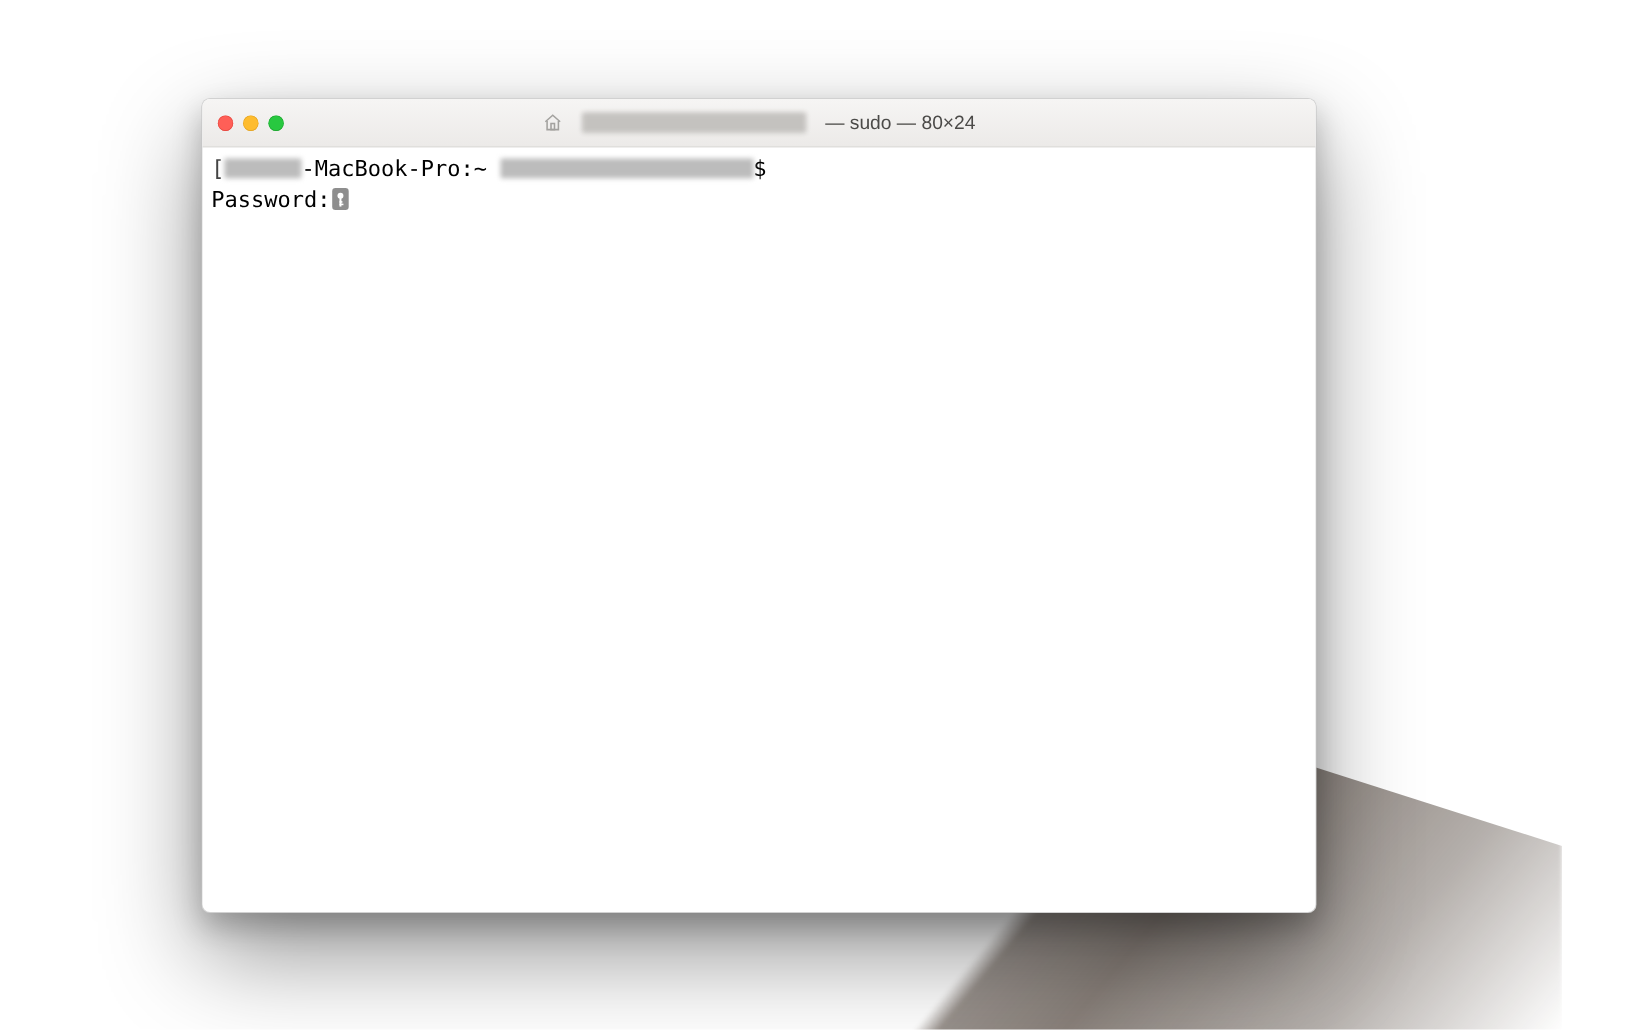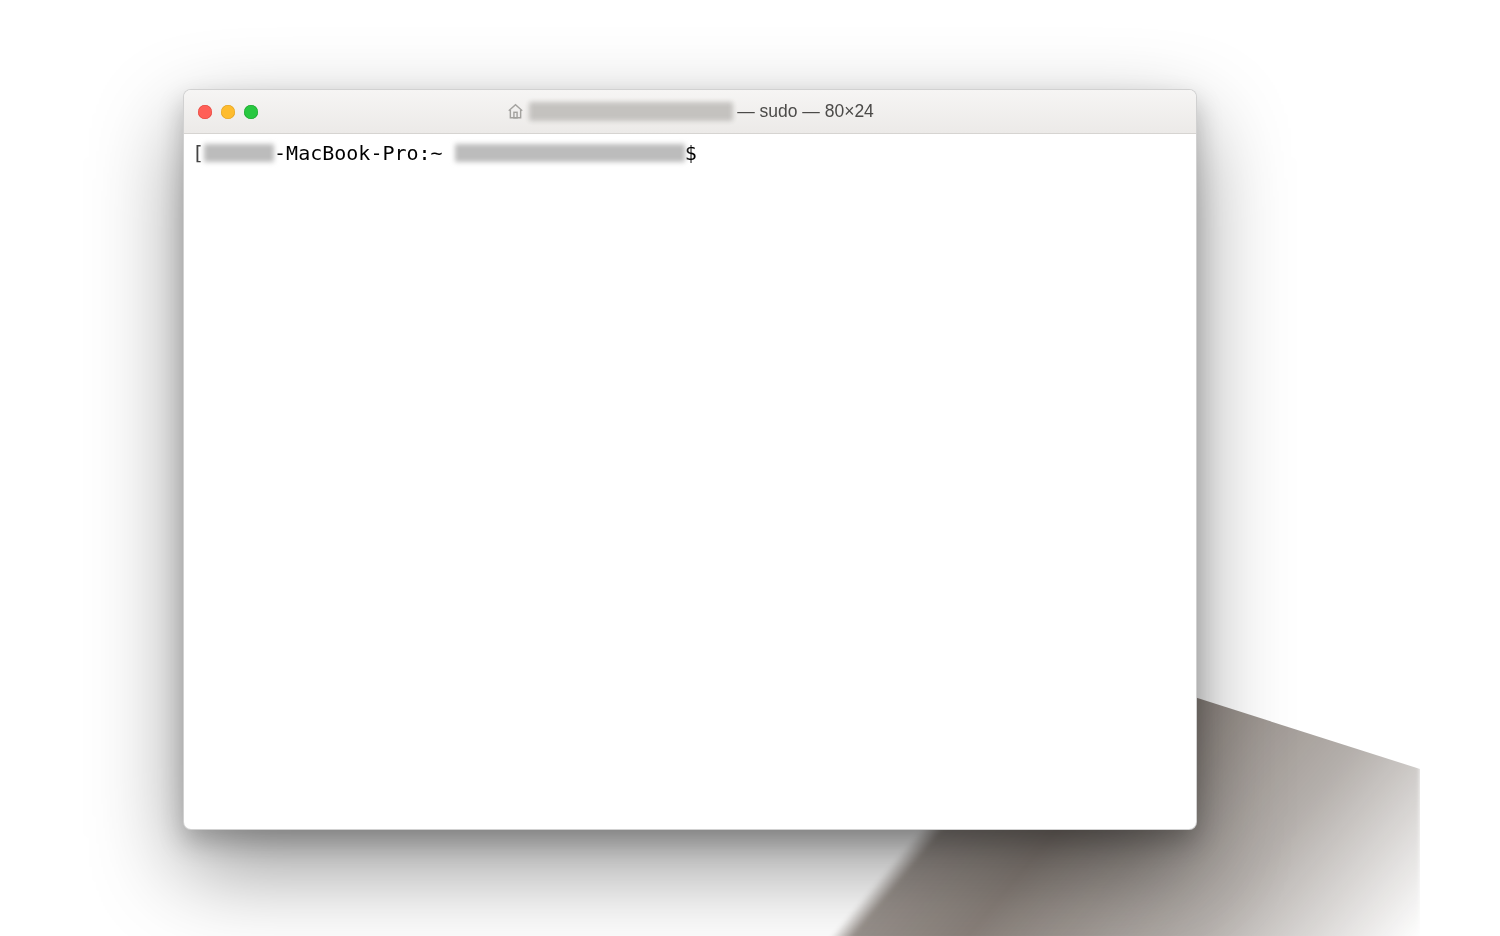--- a/index.html
+++ b/index.html
@@ -58,21 +58,21 @@
       padding:0 14px; position:relative; flex-shrink:0;
     }
     .traffic { display:flex; gap:9px; position:relative; z-index:2; }
     .tl { width:14px; height:14px; border-radius:50%; }
     .tl-close { background:#ff5f57; box-shadow: inset 0 0 0 .5px #e1443b; }
     .tl-min   { background:#febc2e; box-shadow: inset 0 0 0 .5px #dfa023; }
     .tl-max   { background:#28c840; box-shadow: inset 0 0 0 .5px #1ba12c; }
     .title {
       position:absolute; left:0; right:0; top:0; bottom:0;
       display:flex; align-items:center; justify-content:center;
-      gap:4px; color:#4b4a48; font-size:17.5px; font-weight:400;
+      gap:17px; color:#4b4a48; font-size:17.5px; font-weight:400;
       pointer-events:none;
     }
     .home-ic { width:19px; height:19px; opacity:.65; }
     .blur-title { width:204px; height:19px; background:#c2c0bd; border-radius:2px;
       filter: blur(2.5px); opacity:.95; }
 
     .content {
       flex:1; padding:5px 8px;
       font-family: "SF Mono","Menlo","Consolas",monospace;
       font-size:20px; line-height:28px; color:#000; letter-spacing:0;
@@ -120,15 +120,26 @@
     </div>
 
     <div class="content">
       <div class="line1">
         <span class="bracket mono">[</span>
         <span class="blur b-host"></span>
         <span class="mono">-MacBook-Pro:~ </span>
         <span class="blur b-user"></span>
         <span class="mono">$ </span>
       </div>
+      <div class="line2">
+        <span class="mono">Password:</span>
+        <span class="key-ic">
+          <svg viewBox="0 0 10 16" fill="#fff">
+            <circle cx="5" cy="4" r="3"></circle>
+            <rect x="4" y="6" width="2" height="9"></rect>
+            <rect x="4" y="12" width="4" height="1.6"></rect>
+            <rect x="4" y="9.5" width="3" height="1.6"></rect>
+          </svg>
+        </span>
+      </div>
     </div>
   </div>
 </div>
 
 </body></html>

